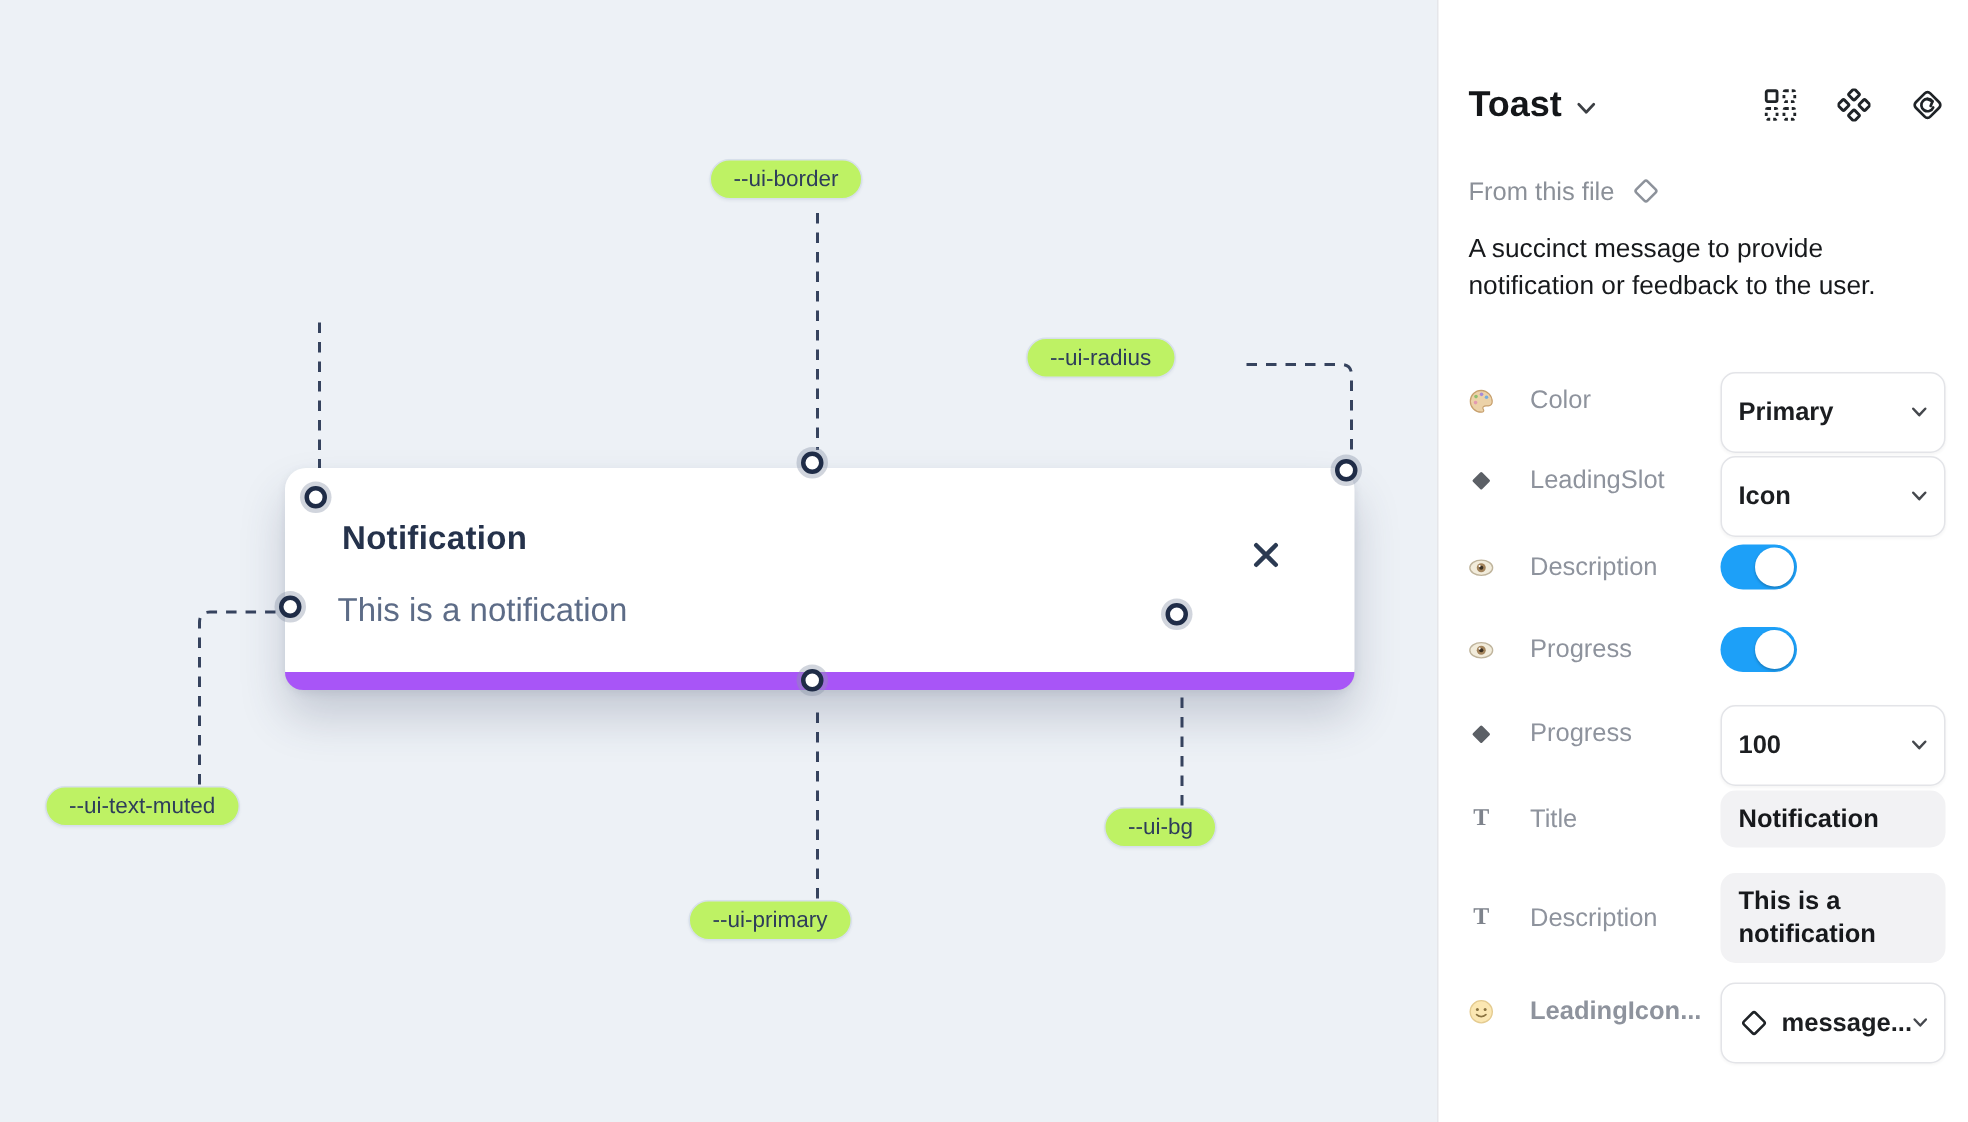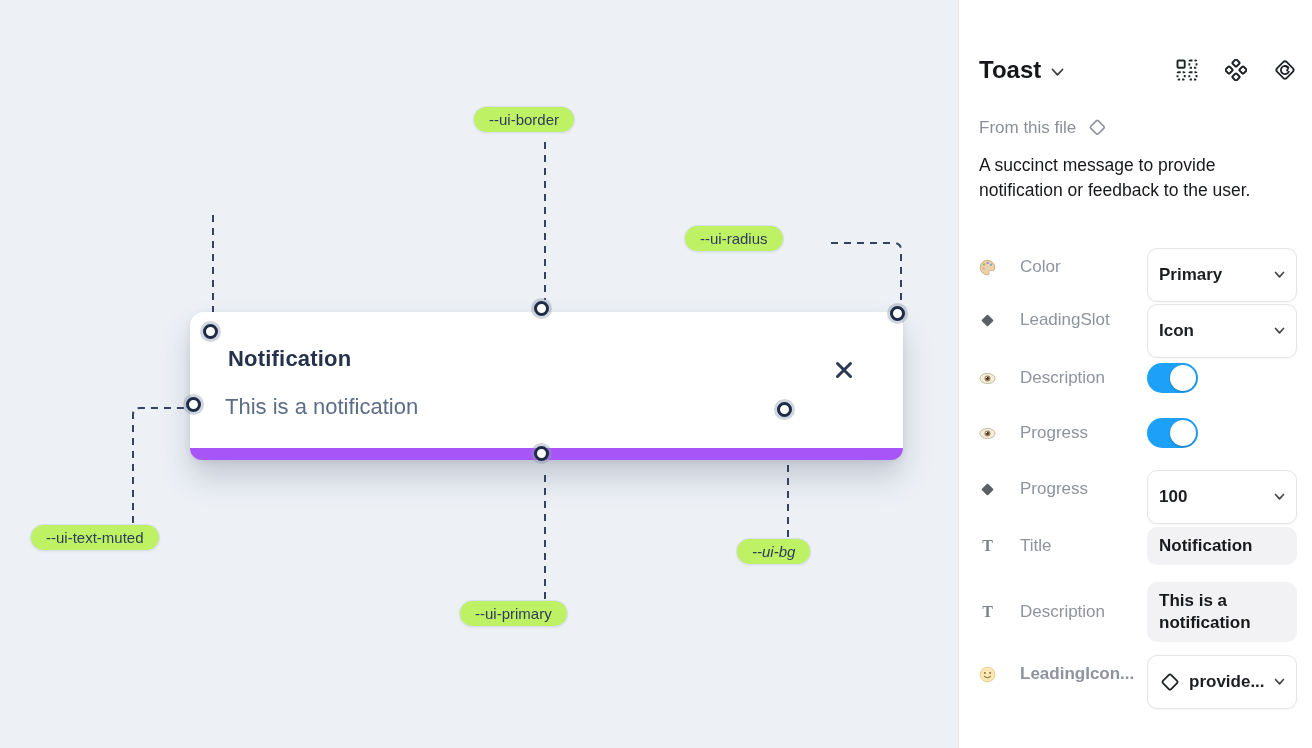--- a/index.html
+++ b/index.html
@@ -102,21 +102,21 @@
     </div>
     <div class="token-chip" style="left:684px; top:225px;">
       <span>--ui-radius</span>
     </div>
     <div class="token-chip" style="left:459px; top:600px;">
       <span>--ui-primary</span>
     </div>
     <div class="token-chip" style="left:30px; top:524px;">
       <span>--ui-text-muted</span>
     </div>
-    <div class="token-chip" style="left:736px; top:538px;font-style:italic;">
+    <div class="token-chip" style="left:736px; top:538px;">
       <span>--ui-bg</span>
     </div>
 
     <div class="connector" style="left:203px; top:324px;"></div>
     <div class="connector" style="left:534px; top:301px;"></div>
     <div class="connector" style="left:890px; top:306px;"></div>
     <div class="connector" style="left:186px; top:397px;"></div>
     <div class="connector" style="left:534px; top:446px;"></div>
     <div class="connector" style="left:777px; top:402px;"></div>
   </div>
@@ -281,21 +281,21 @@
           <circle cx="11.1" cy="7" r="1" fill="#8a7340"></circle>
           <path d="M5.4 10.4 q3.1 2.6 6.2 0" fill="none" stroke="#8a7340" stroke-width="1.1" stroke-linecap="round"></path>
         </svg>
         <span>LeadingIcon...</span>
       </div>
       <div class="control" style="top:655px;">
         <div class="dropdown">
           <svg class="dd-diamond" width="22" height="22" viewBox="0 0 22 22">
             <rect x="5.2" y="5.2" width="11.6" height="11.6" rx="1.6" transform="rotate(45 11 11)" fill="none" stroke="#1f2327" stroke-width="1.8"></rect>
           </svg>
-          <span>provide...</span>
+          <span>message...</span>
           <svg class="dd-chevron" width="11" height="8" viewBox="0 0 11 8">
             <polyline points="1.5,1.5 5.5,5.8 9.5,1.5" fill="none" stroke="#45484d" stroke-width="1.7" stroke-linecap="round" stroke-linejoin="round"></polyline>
           </svg>
         </div>
       </div>
     </div>
 
   </div>
 </div>
 

